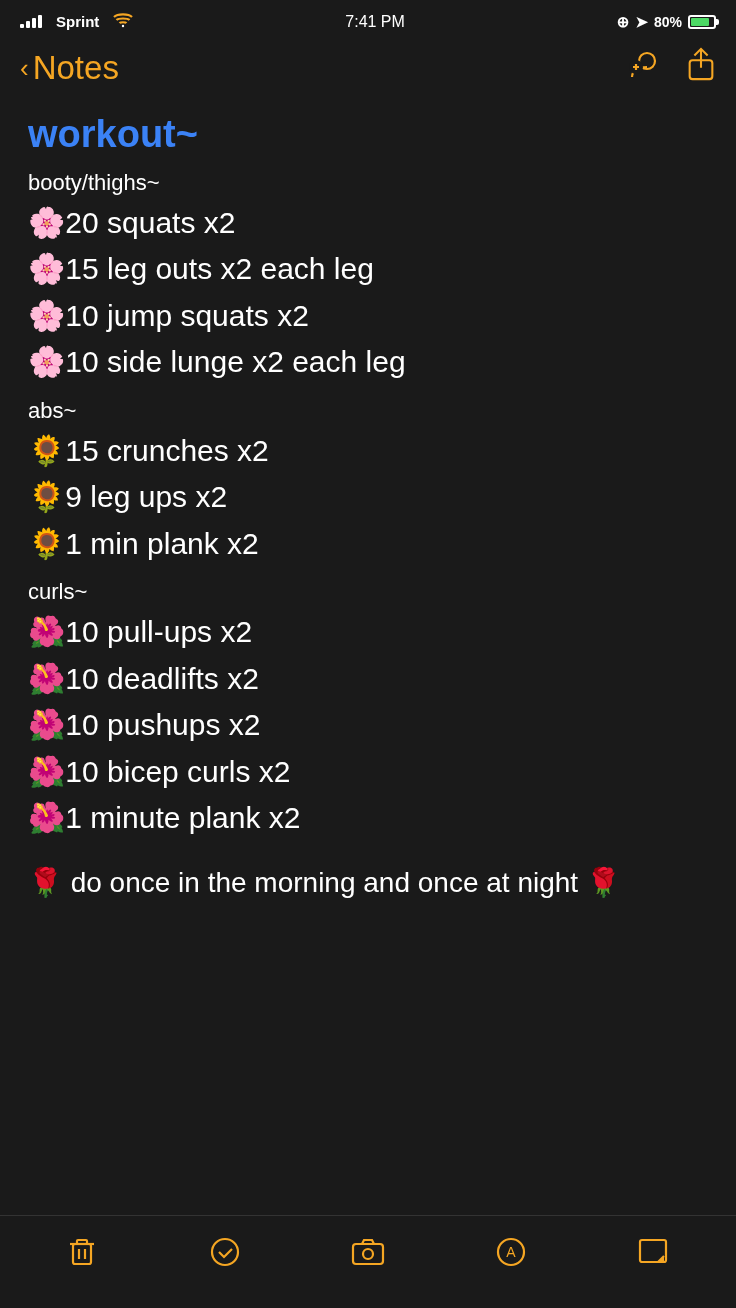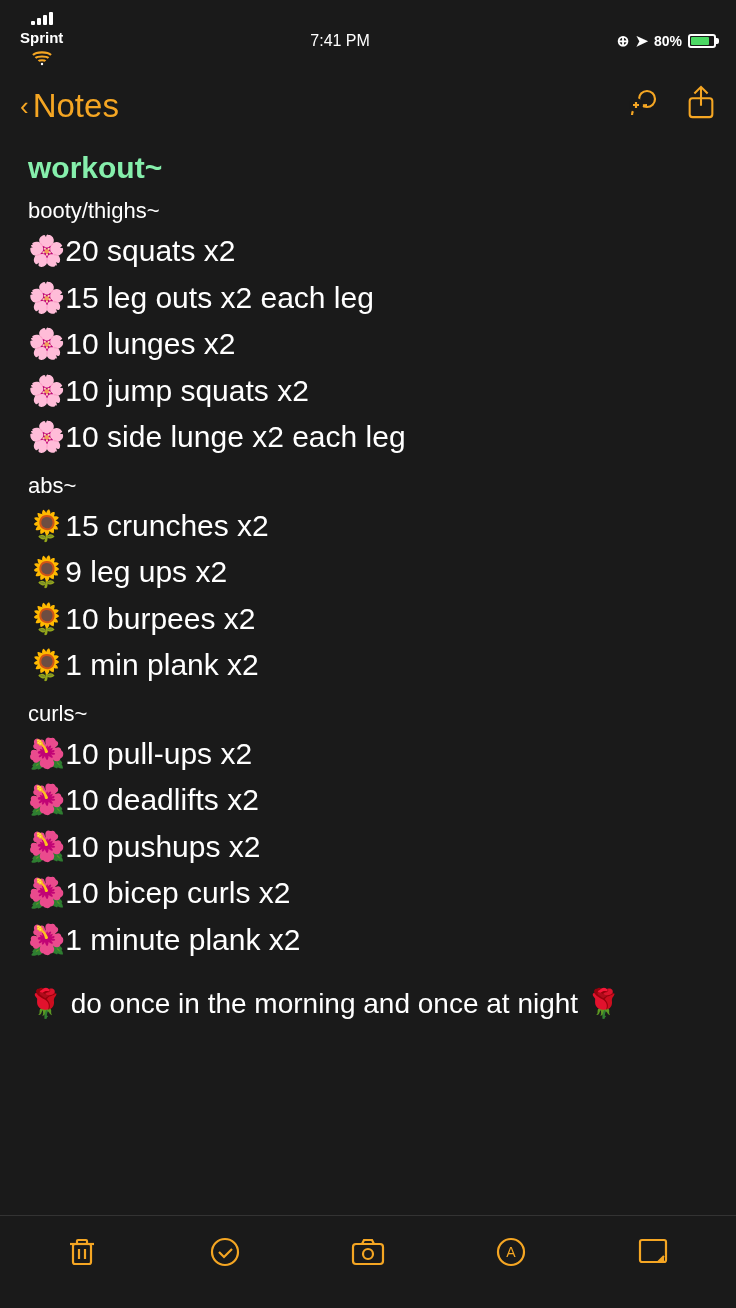--- a/index.html
+++ b/index.html
@@ -16,21 +16,21 @@
     
     .status-bar {
       display: flex;
       justify-content: space-between;
       align-items: center;
       padding: 12px 20px 8px;
       font-size: 15px;
       font-weight: 600;
       color: #fff;
     }
-    .status-left { display: flex; align-items: center; gap: 4px; flex-direction: column; }
+    .status-left { display: flex; align-items: center; gap: 14px; }
     .status-center { font-size: 16px; font-weight: 400; }
     .status-right { display: flex; align-items: center; gap: 6px; font-size: 14px; }
     .signal-bars { display: flex; align-items: flex-end; gap: 2px; }
     .signal-bar { background: #fff; width: 4px; border-radius: 1px; }
     .battery-icon {
       width: 28px; height: 14px; border: 2px solid #fff;
       border-radius: 3px; position: relative; display: flex; align-items: center; padding: 1px;
     }
     .battery-icon::after {
       content: ''; position: absolute; right: -5px; top: 50%; transform: translateY(-50%);
@@ -67,23 +67,23 @@
       font-size: 28px;
       cursor: pointer;
     }
 
     
     .content {
       padding: 10px 28px 20px;
     }
 
     .note-title {
-      font-size: 30px;
+      font-size: 38px;
       font-weight: 800;
-      color: #86efac;
+      color: #3b82f6;
       margin-bottom: 8px;
       line-height: 1.2;
     }
 
     .section-header {
       font-size: 22px;
       font-weight: 400;
       color: #fff;
       margin-bottom: 4px;
       margin-top: 12px;
@@ -187,28 +187,26 @@
     </span>
   </div>
 </div>
 
 <div class="content">
   <div class="note-title">workout~</div>
 
   <div class="section-header">booty/thighs~</div>
   <div class="exercise-item">🌸20 squats x2</div>
   <div class="exercise-item">🌸15 leg outs x2 each leg</div>
-  <div class="exercise-item">🌸10 lunges x2</div>
   <div class="exercise-item">🌸10 jump squats x2</div>
   <div class="exercise-item">🌸10 side lunge x2 each leg</div>
 
   <div class="section-header">abs~</div>
   <div class="exercise-item">🌻15 crunches x2</div>
   <div class="exercise-item">🌻9 leg ups x2</div>
-  <div class="exercise-item">🌻10 burpees x2</div>
   <div class="exercise-item">🌻1 min plank x2</div>
 
   <div class="section-header">curls~</div>
   <div class="exercise-item">🌺10 pull-ups x2</div>
   <div class="exercise-item">🌺10 deadlifts x2</div>
   <div class="exercise-item">🌺10 pushups x2</div>
   <div class="exercise-item">🌺10 bicep curls x2</div>
   <div class="exercise-item">🌺1 minute plank x2</div>
 
   <div class="note-footer">🌹 do once in the morning and once at night 🌹</div>

